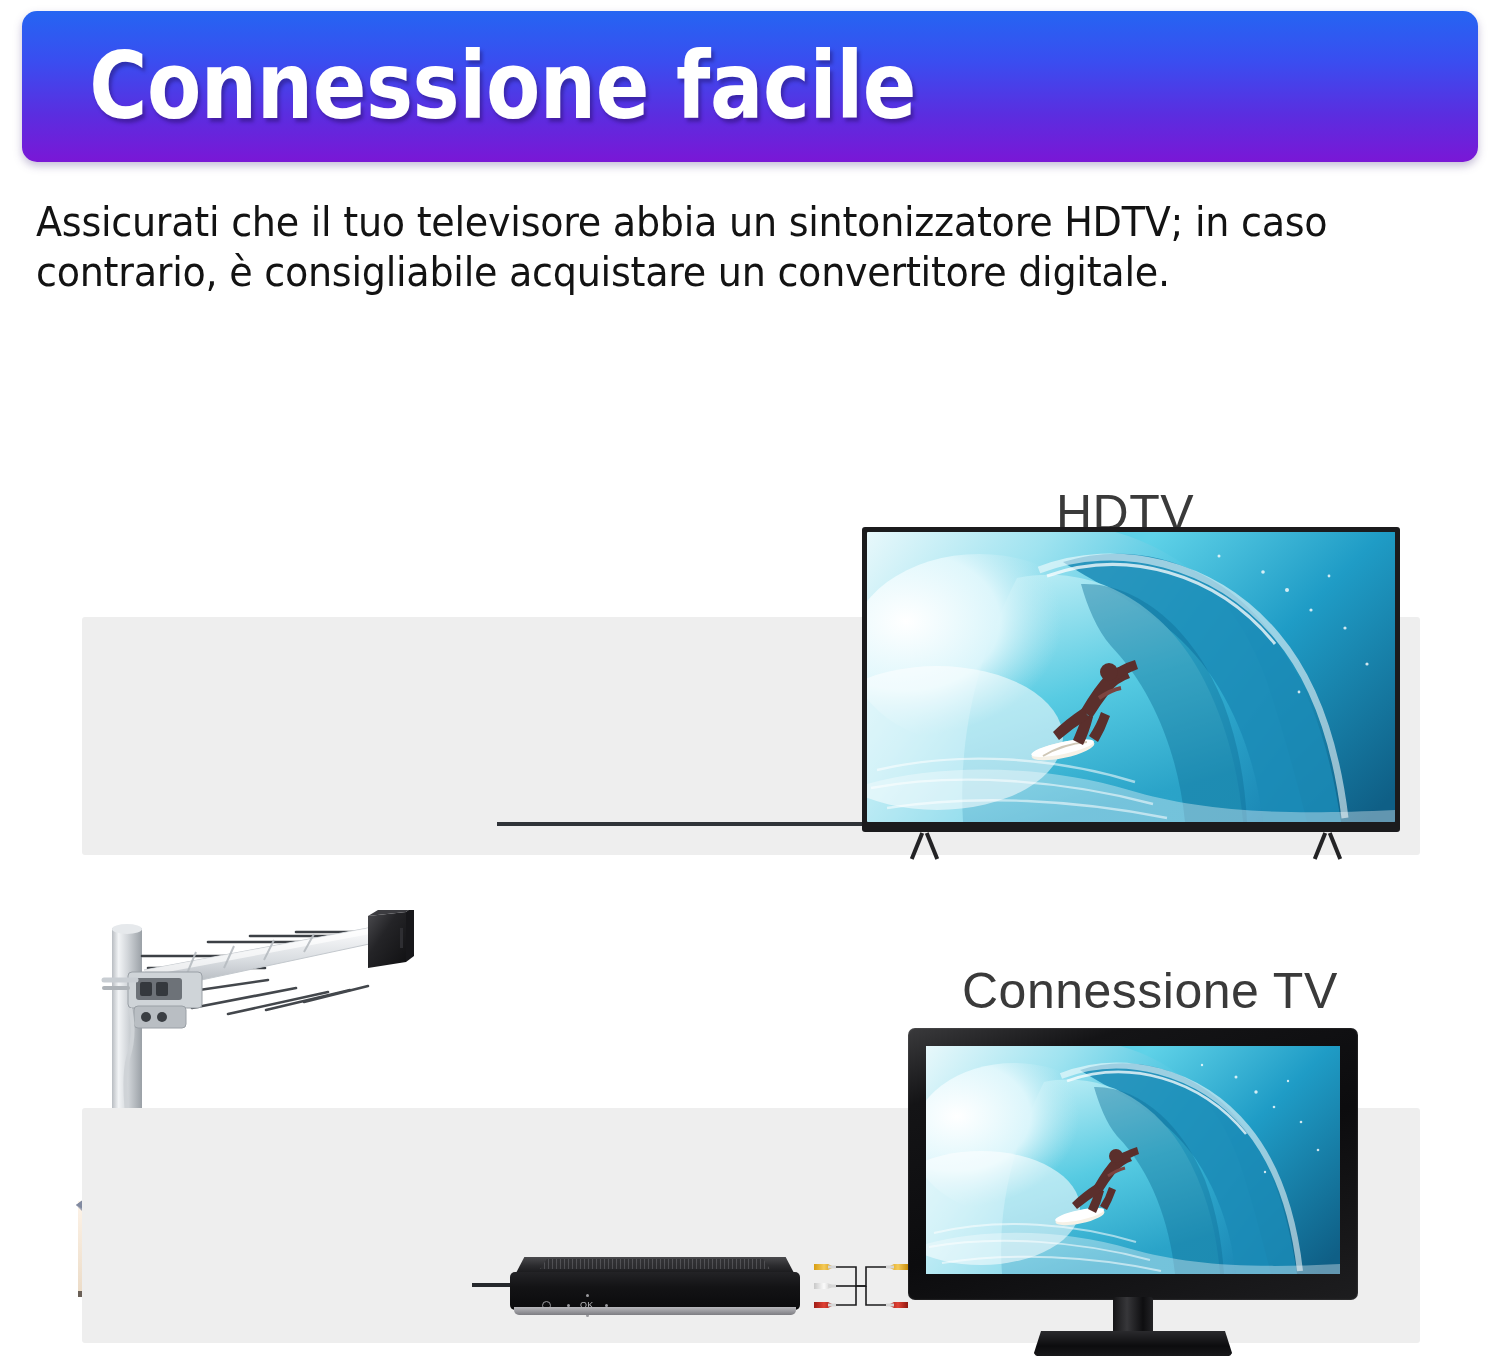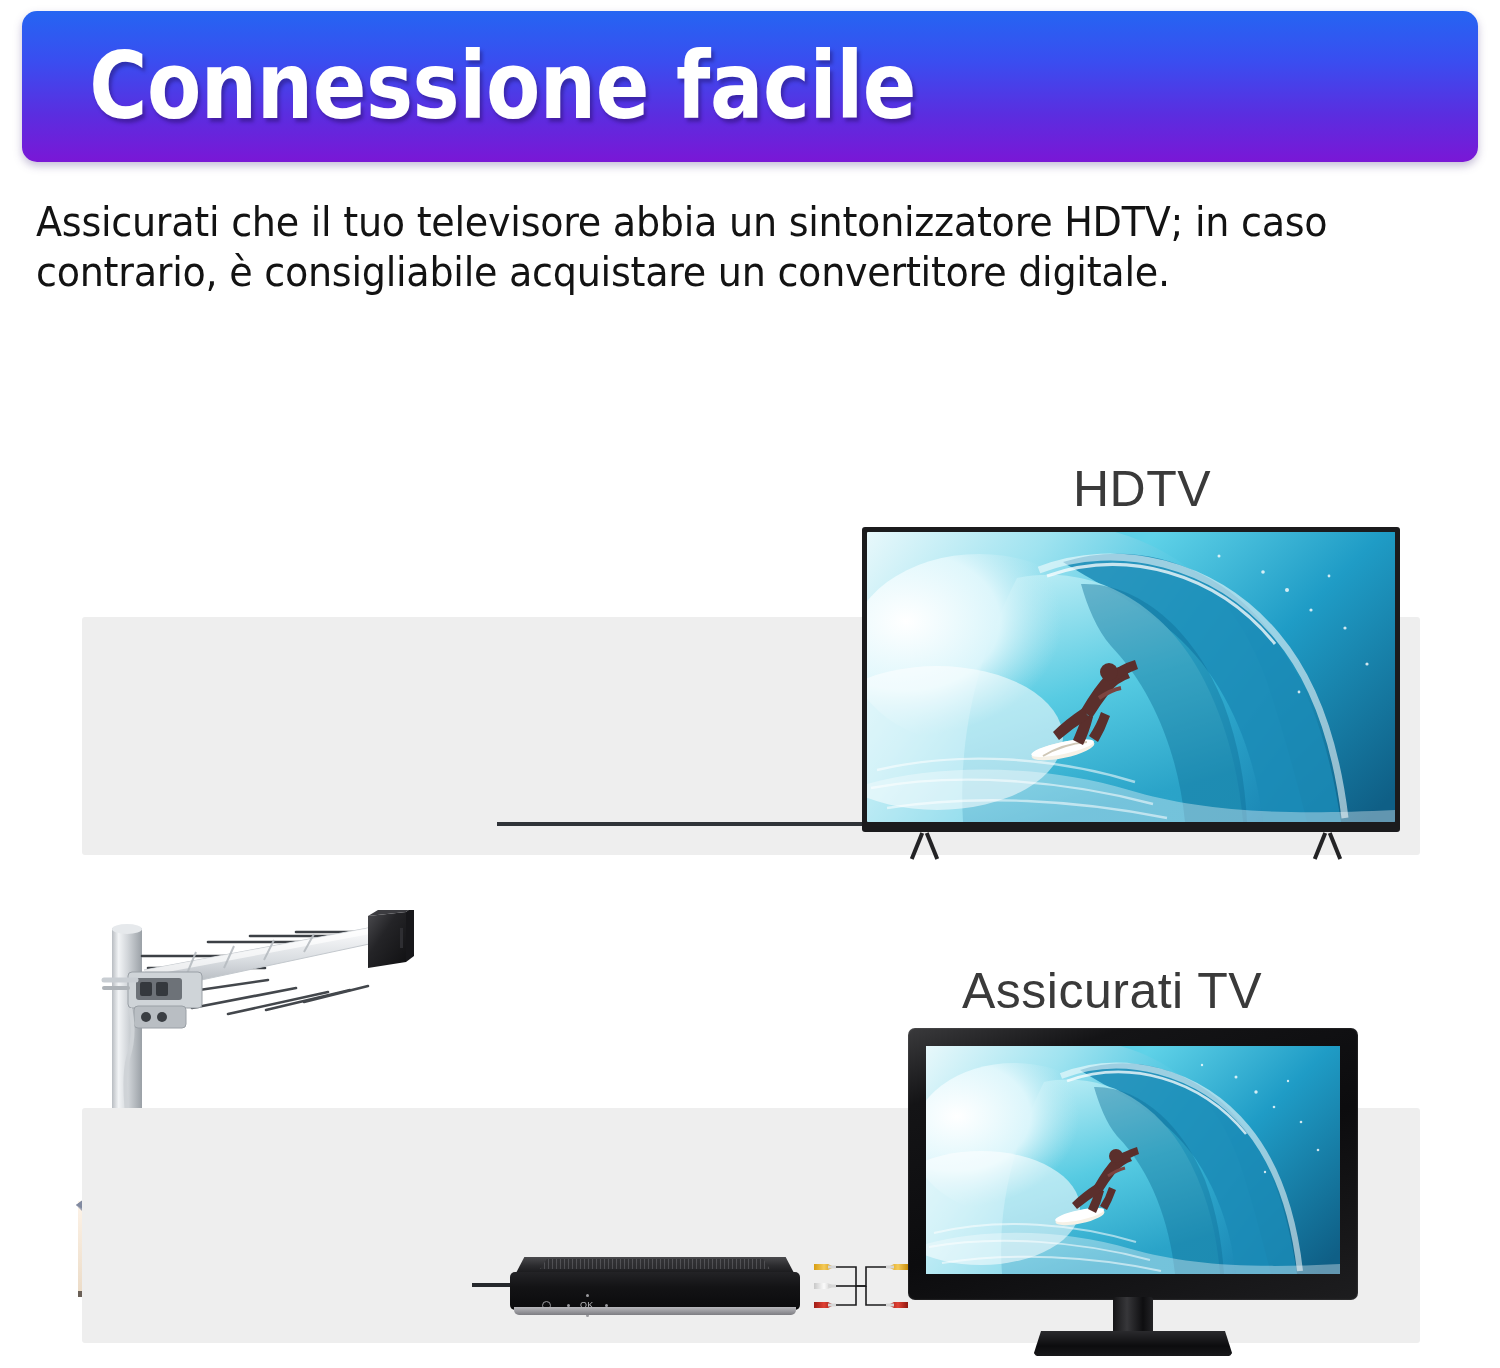--- a/index.html
+++ b/index.html
@@ -73,21 +73,21 @@
   .tv-label {
     position: absolute;
     color: #3a3a3a;
     font-family: "Liberation Sans", sans-serif;
     font-weight: 400;
     font-size: 50px;
     letter-spacing: 0.5px;
     white-space: nowrap;
     user-select: none;
   }
-  #label-hdtv        { left: 1056px; top: 460px; margin-left: 17px; }
+  #label-hdtv        { left: 1056px; top: 484px; }
   #label-traditional { left: 962px;  top: 962px; }
 
   
   .caption {
     position: absolute;
     color: #1b1b1b;
     font-family: "DejaVu Sans", sans-serif;
     font-size: 33px;
     line-height: 1.25;
     text-align: center;
@@ -474,21 +474,21 @@
 <div class="hdtv-foot" id="hdtv-foot-l2"></div>
 <div class="hdtv-foot" id="hdtv-foot-r"></div>
 <div class="hdtv-foot" id="hdtv-foot-r2"></div>
 
 <div class="section" id="section-traditional">
 
   <div class="gray-band" id="band-traditional"></div>
 
 </div>
 
-<div class="tv-label" id="label-traditional">Assicurati TV</div>
+<div class="tv-label" id="label-traditional">Connessione TV</div>
 
 <div class="conv-in-cable"></div>
 
 <div class="converter">
   <div class="conv-top"></div>
   <div class="conv-vents"></div>
   <div class="conv-face">
     <div class="conv-power"></div>
     <div class="conv-ok">OK</div>
     <div class="conv-dot" id="conv-dot-up"></div>

